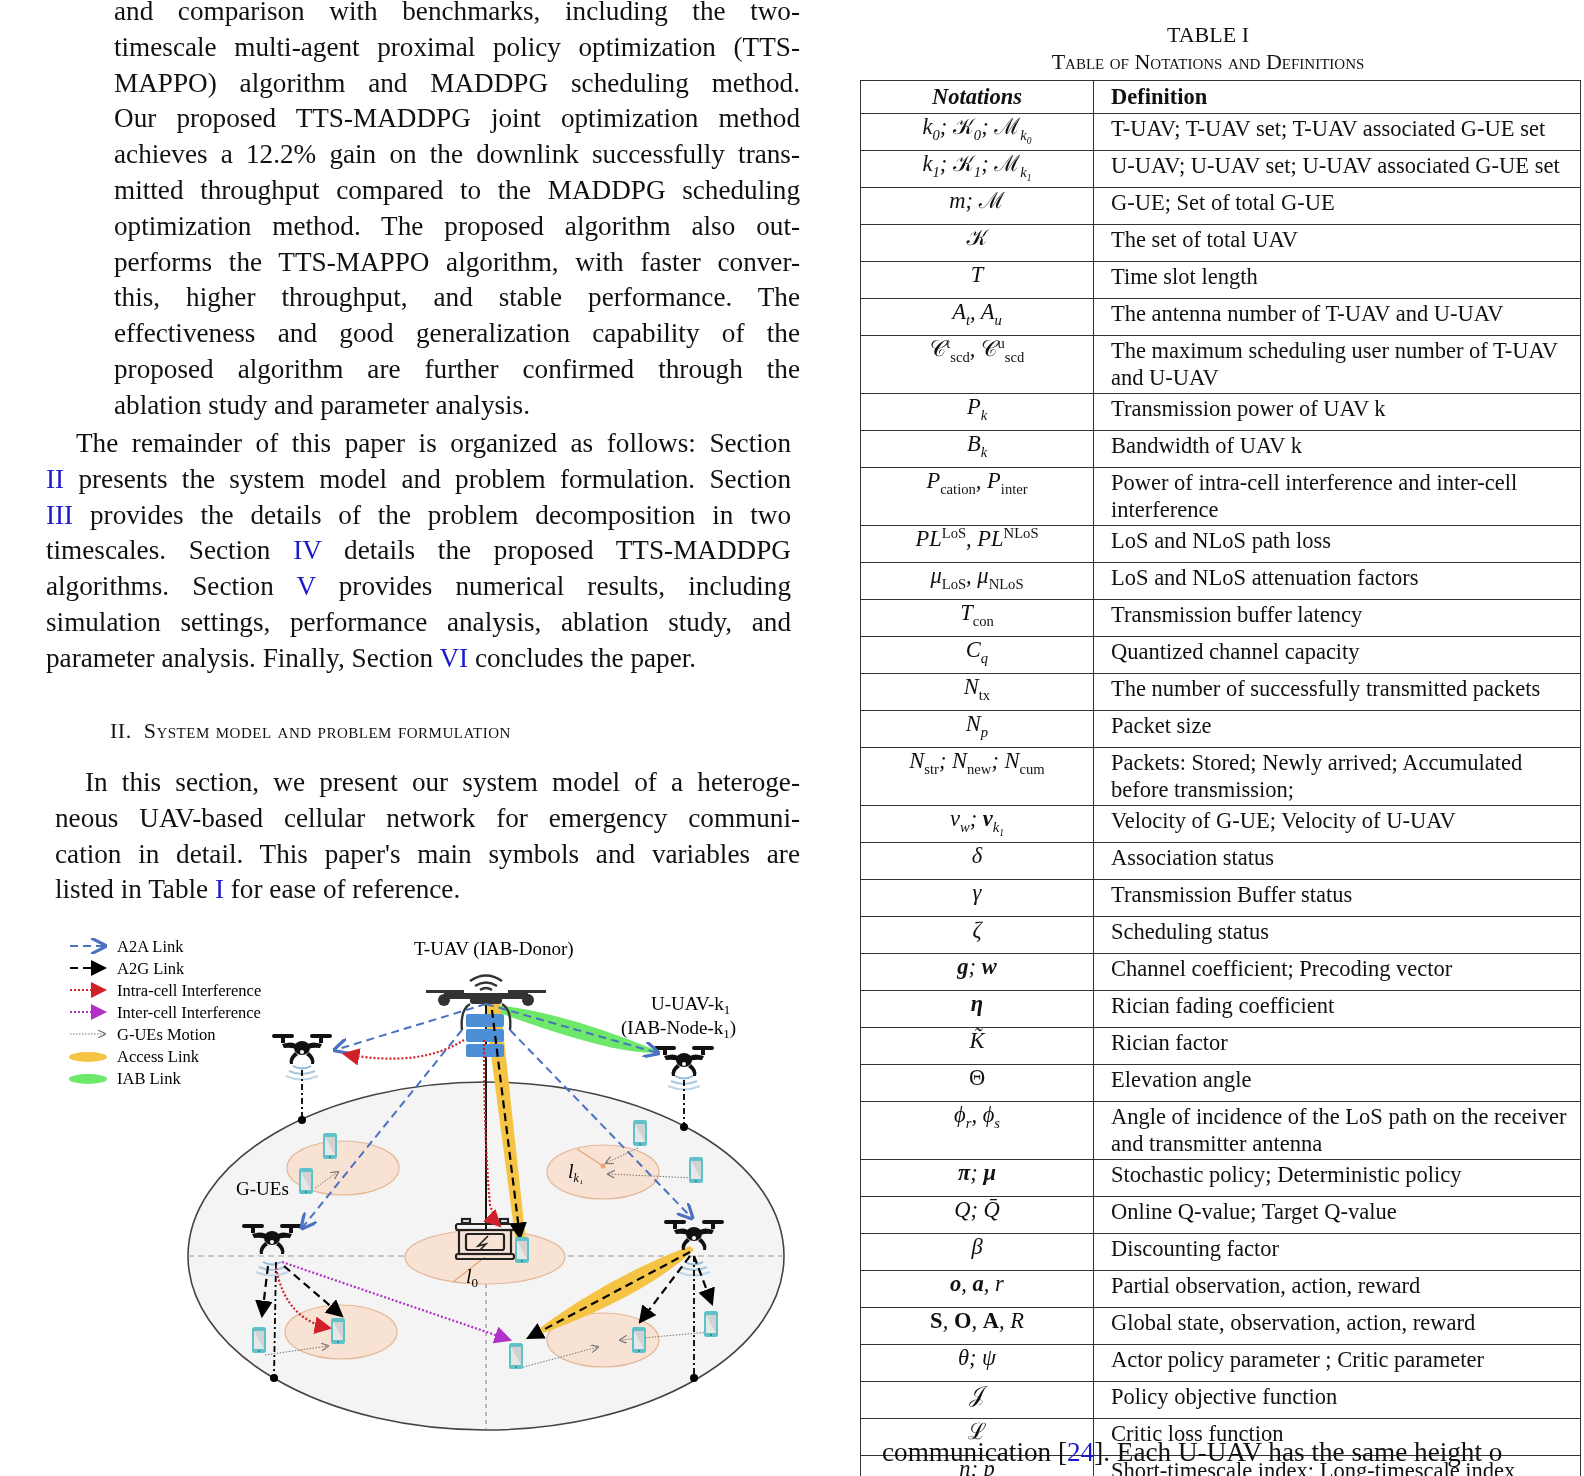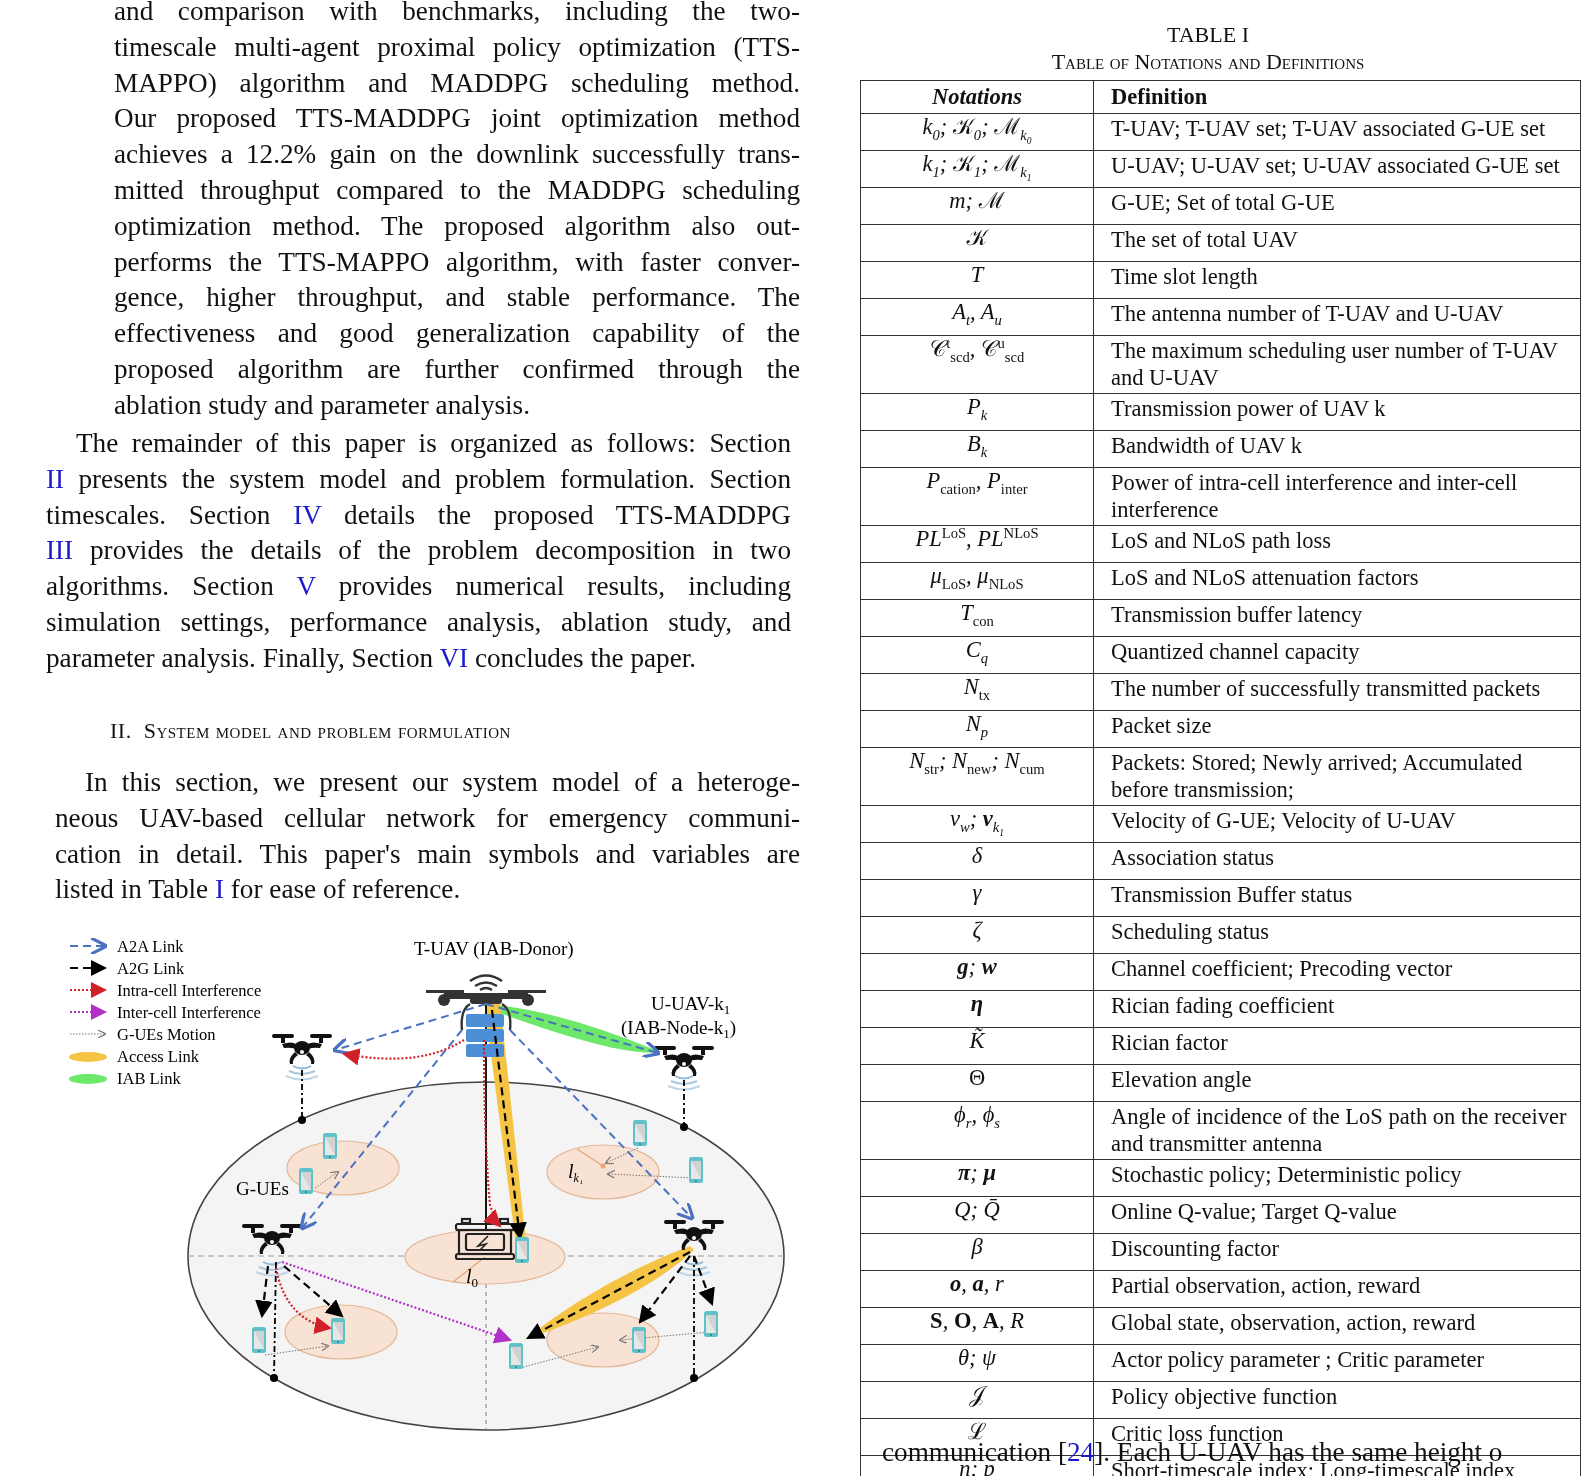--- a/index.html
+++ b/index.html
@@ -32,31 +32,31 @@
 
 <div class="para" style="left:114px; top:-6px; width:686px;" id="intro-para">
     <span class="line">and comparison with benchmarks, including the two-</span>
     <span class="line">timescale multi-agent proximal policy optimization (TTS-</span>
     <span class="line">MAPPO) algorithm and MADDPG scheduling method.</span>
     <span class="line">Our proposed TTS-MADDPG joint optimization method</span>
     <span class="line">achieves a 12.2% gain on the downlink successfully trans-</span>
     <span class="line">mitted throughput compared to the MADDPG scheduling</span>
     <span class="line">optimization method. The proposed algorithm also out-</span>
     <span class="line">performs the TTS-MAPPO algorithm, with faster conver-</span>
-    <span class="line">gence, higher throughput, and stable performance. The</span>
+    <span class="line">this, higher throughput, and stable performance. The</span>
     <span class="line">effectiveness and good generalization capability of the</span>
     <span class="line">proposed algorithm are further confirmed through the</span>
     <span class="line last">ablation study and parameter analysis.</span>
   </div>
 
 <div class="para" style="left:46px; top:426px; width:745px;">
   <span class="line" style="text-indent:30px"><span>The remainder of this paper is organized as follows: Section</span></span>
   <span class="line"><a class="link">II</a><span> presents the system model and problem formulation. Section</span></span>
+  <span class="line"><a class="link">III</a><span> provides the details of the problem decomposition in two</span></span>
   <span class="line"><span>timescales. Section </span><a class="link">IV</a><span> details the proposed TTS-MADDPG</span></span>
-  <span class="line"><a class="link">III</a><span> provides the details of the problem decomposition in two</span></span>
   <span class="line"><span>algorithms. Section </span><a class="link">V</a><span> provides numerical results, including</span></span>
   <span class="line"><span>simulation settings, performance analysis, ablation study, and</span></span>
   <span class="line last"><span>parameter analysis. Finally, Section </span><a class="link">VI</a><span> concludes the paper.</span></span>
 </div>
 
 <div class="sec-heading">
   <span>II.</span>&nbsp;
   <span class="sc">System model and problem formulation</span>
 </div>
 

